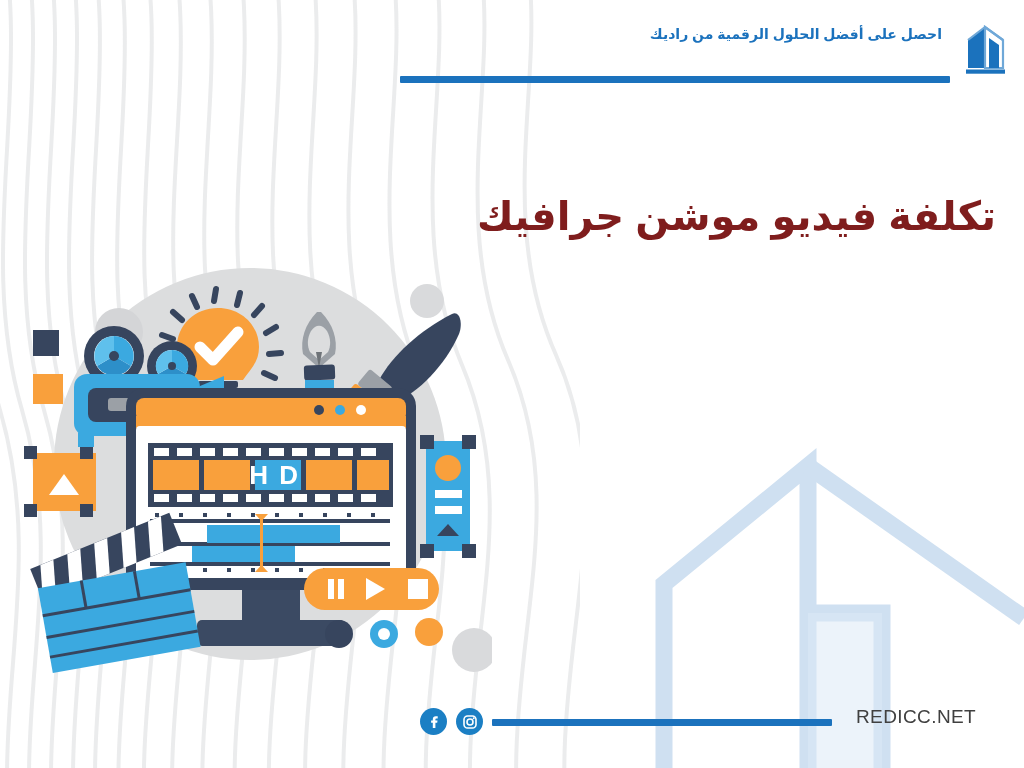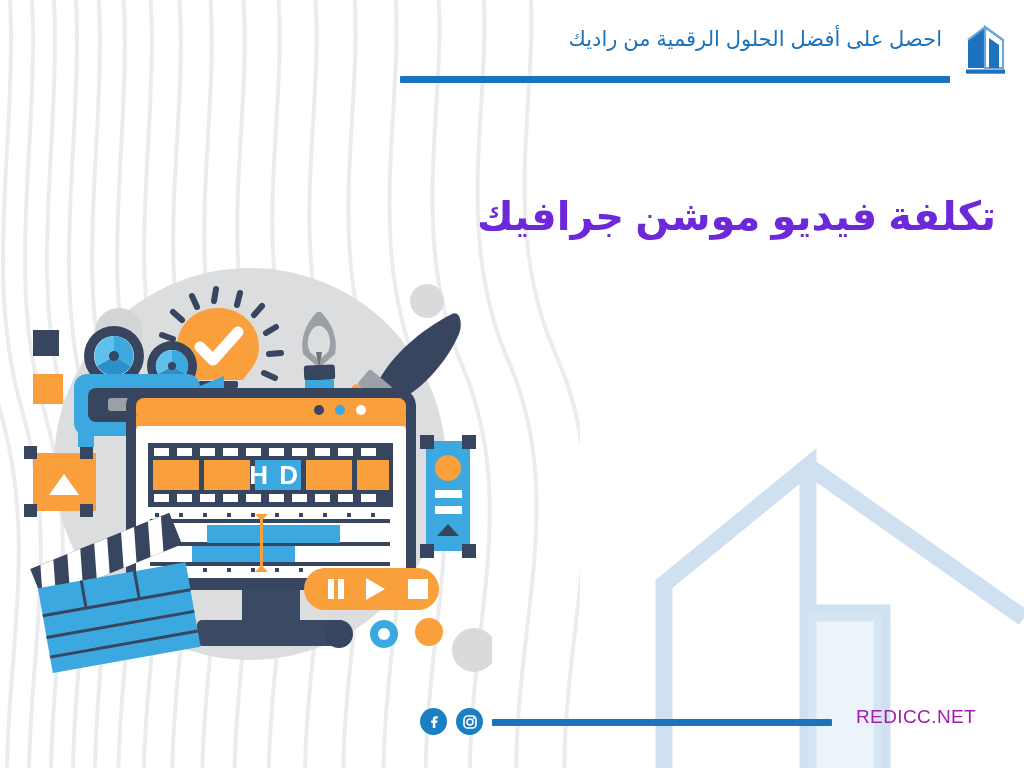--- a/index.html
+++ b/index.html
@@ -17,52 +17,52 @@
   .bg-waves svg{display:block;width:100%;height:100%;}
 
   
   .bg-building{position:absolute;right:0;bottom:0;width:400px;height:340px;pointer-events:none;}
   .bg-building svg{display:block;width:100%;height:100%;}
 
   
   .header{position:absolute;top:26px;right:14px;left:400px;height:70px;}
   .tagline-wrap{position:absolute;right:60px;top:0;left:0;text-align:right;}
   .tagline{
-    font-size:21px;font-weight:normal;color:#1B72BD;letter-spacing:0px;
+    font-size:14px;font-weight:bold;color:#1B72BD;letter-spacing:0px;
     line-height:1.2;white-space:nowrap;direction:rtl;
     padding-right:0;margin:0 8px 0 0;
   }
   .tagline-rule{
     position:absolute;left:0;right:0;top:50px;height:7px;background:#1B72BD;border-radius:1px;
   }
   .brand-mark{position:absolute;right:0;top:-4px;width:52px;height:52px;}
   .brand-mark svg{display:block;width:100%;height:100%;}
 
   
   .headline{
     position:absolute;top:190px;right:28px;width:700px;
     text-align:right;direction:rtl;
-    color:#6d28d9;font-weight:bold;font-size:40px;line-height:1.32;
+    color:#7f1d1d;font-weight:bold;font-size:40px;line-height:1.32;
     letter-spacing:-0.5px;
   }
   .headline .ln{display:block;}
 
   
   .illus{position:absolute;left:22px;top:268px;width:470px;height:412px;}
   .illus svg{display:block;width:100%;height:100%;}
 
   
   .footer{position:absolute;left:0;right:0;bottom:28px;height:34px;}
   .social{position:absolute;left:420px;top:2px;display:flex;gap:9px;align-items:center;}
   .soc-ico{width:27px;height:27px;border-radius:50%;background:#1B7FC4;display:flex;align-items:center;justify-content:center;}
   .soc-ico svg{display:block;}
   .foot-rule{position:absolute;left:492px;top:13px;width:340px;height:7px;background:#1B72BD;border-radius:1px;}
   .foot-brand{
     position:absolute;left:856px;top:0px;
-    font-size:19px;font-weight:normal;color:#a21caf;letter-spacing:.4px;
+    font-size:19px;font-weight:normal;color:#404040;letter-spacing:.4px;
     direction:ltr;
   }
 </style>
 </head>
 <body>
 
 <div class="stage">
 
   <div class="bg-waves">
     <svg viewBox="0 0 620 900" preserveAspectRatio="none" aria-hidden="true">

